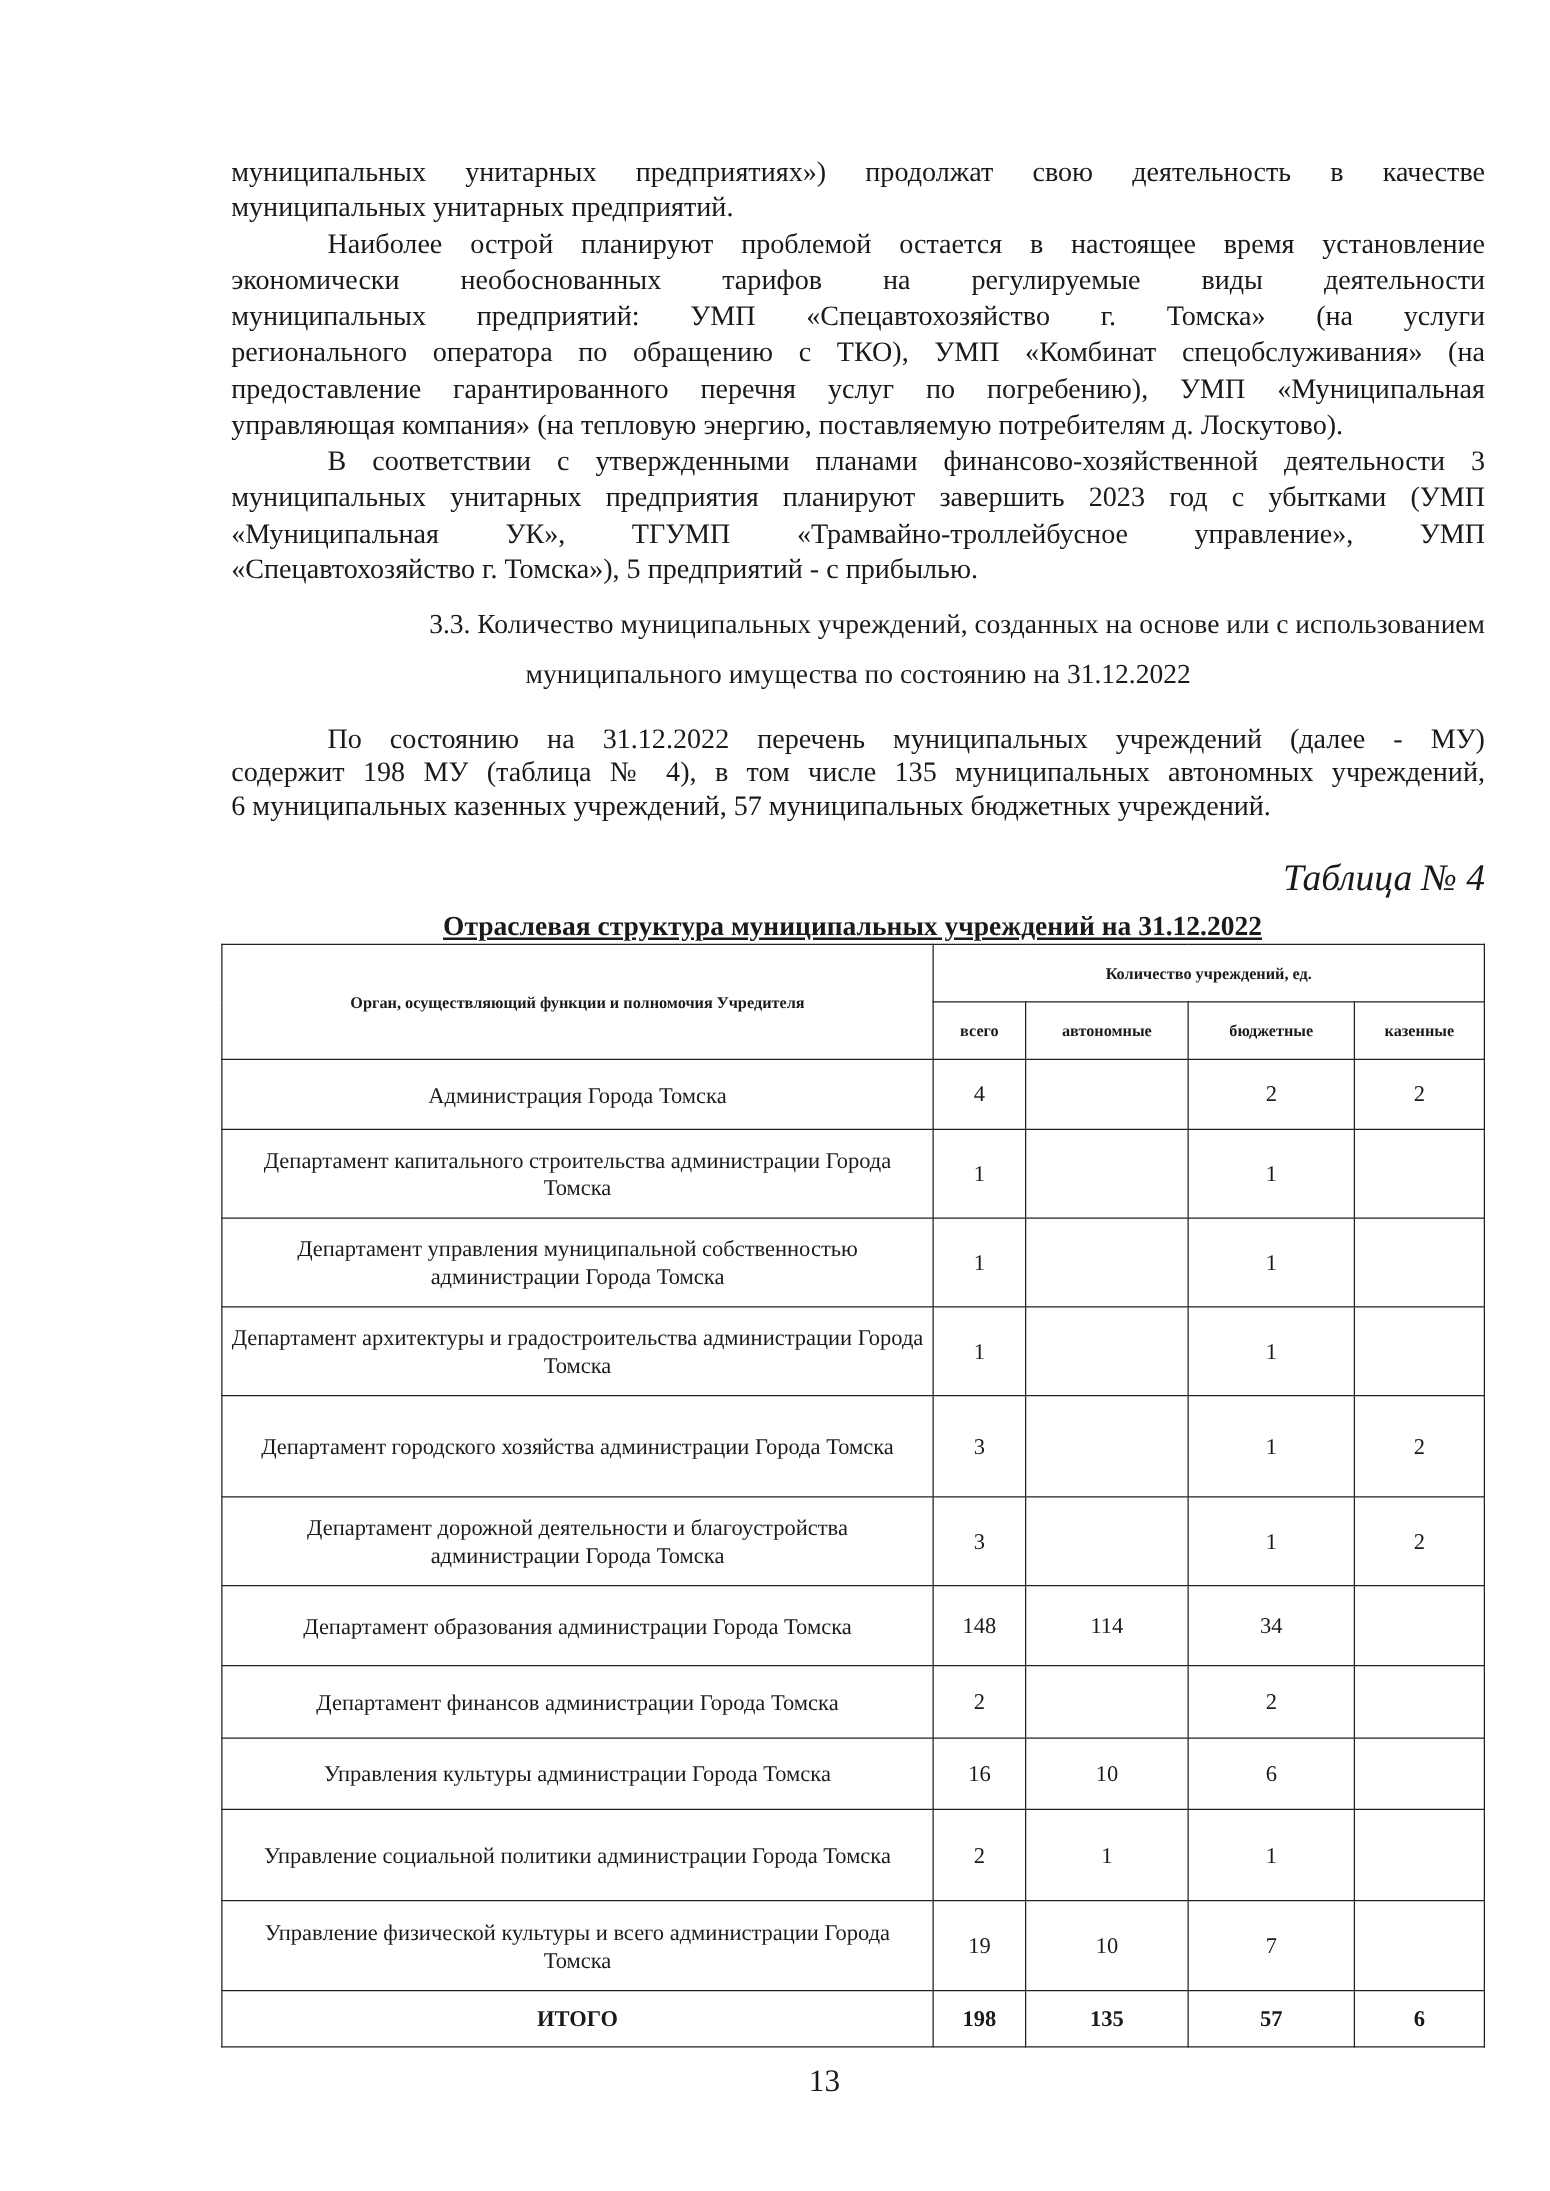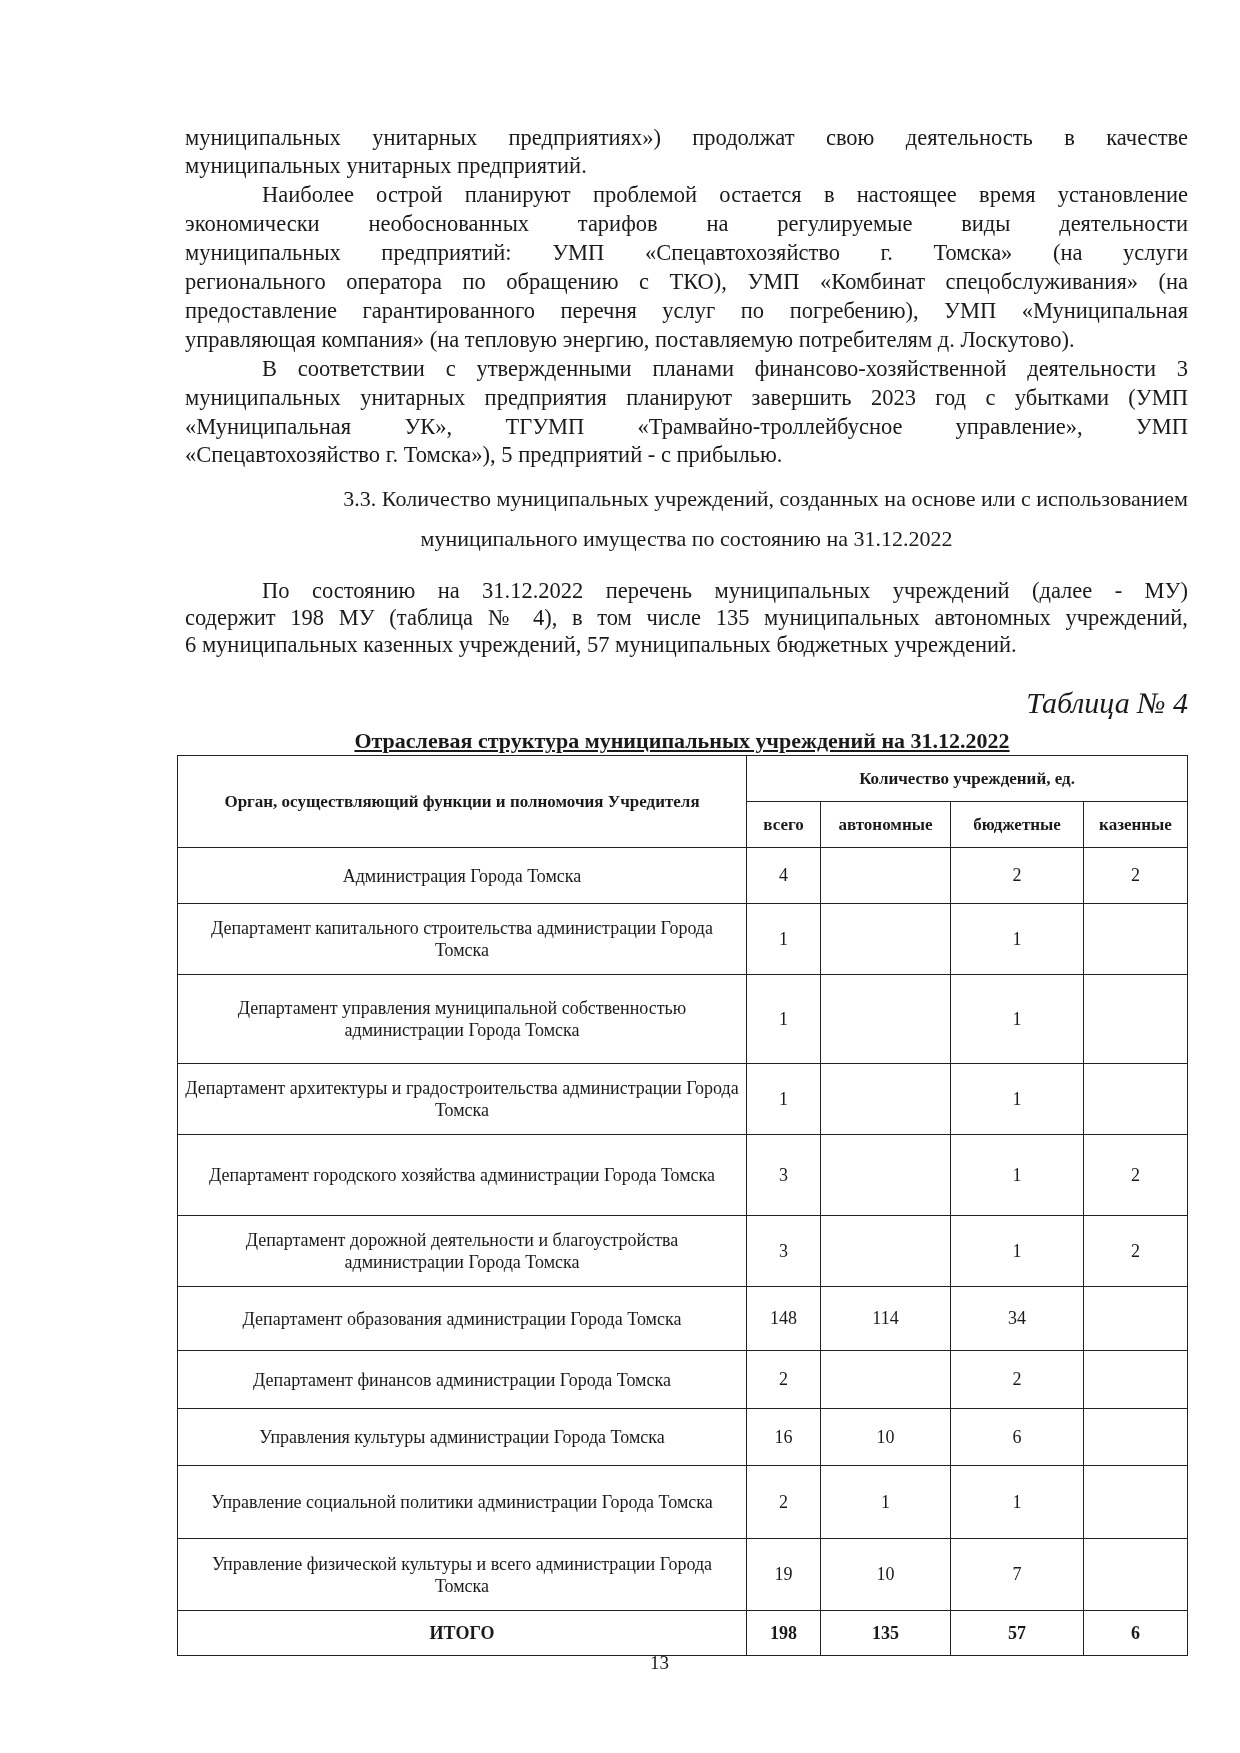--- a/index.html
+++ b/index.html
@@ -7,25 +7,25 @@
          font-family:"Liberation Serif","DejaVu Serif",serif; color:#1a1a1a; }
   .line { position:absolute; left:185px; width:1003px; font-size:22.5px; line-height:29px; white-space:nowrap; }
   .just { text-align:justify; text-align-last:justify; }
   .indent { padding-left:77px; box-sizing:border-box; }
   .heading { position:absolute; left:185px; width:1003px; font-size:22px; line-height:27px; text-align:center; }
   .caption { position:absolute; right:52px; top:686px; font-size:30px; font-style:italic; }
   .ttitle { position:absolute; left:177px; width:1010px; top:728px; text-align:center; font-size:22px; font-weight:bold; }
   .ttitle span { text-decoration:underline; }
   table.t { position:absolute; left:177px; top:755px; width:1010px; border-collapse:collapse; table-layout:fixed; font-size:18px; }
   table.t td, table.t th { border:1.5px solid #222; padding:0 7px; }
-  table.t th { font-weight:bold; text-align:center; font-size:17px; }
+  table.t th { font-weight:bold; text-align:center; font-size:13px; }
   table.t td.num { text-align:center; }
   table.t td.name { text-align:center; line-height:22px; }
   table.t tr.total td { font-weight:bold; }
-  .pagenum { position:absolute; top:1652px; left:0; width:1203px; text-align:center; font-size:19px; padding-left:116px; box-sizing:border-box; }
+  .pagenum { position:absolute; top:1652px; left:0; width:1203px; text-align:center; font-size:25px; padding-left:116px; box-sizing:border-box; }
 </style>
 </head>
 <body>
 
 <div class="line just" style="top:123px;">муниципальных унитарных предприятиях») продолжат свою деятельность в качестве</div>
 <div class="line" style="top:151px;">муниципальных унитарных предприятий.</div>
 
 <div class="line just indent" style="top:180px;">Наиболее острой планируют проблемой остается в настоящее время установление</div>
 <div class="line just" style="top:209px;">экономически необоснованных тарифов на регулируемые виды деятельности</div>
 <div class="line just" style="top:238px;">муниципальных предприятий: УМП «Спецавтохозяйство г. Томска» (на услуги</div>
@@ -75,21 +75,21 @@
     <td class="num">2</td>
     <td class="num">2</td>
   </tr>
   <tr style="height:71px;margin-left:27px;">
     <td class="name">Департамент капитального строительства администрации Города Томска</td>
     <td class="num">1</td>
     <td class="num"></td>
     <td class="num">1</td>
     <td class="num"></td>
   </tr>
-  <tr style="height:89px;">
+  <tr style="height:71px;">
     <td class="name">Департамент управления муниципальной собственностью администрации Города Томска</td>
     <td class="num">1</td>
     <td class="num"></td>
     <td class="num">1</td>
     <td class="num"></td>
   </tr>
   <tr style="height:71px;">
     <td class="name">Департамент архитектуры и градостроительства администрации Города Томска</td>
     <td class="num">1</td>
     <td class="num"></td>

